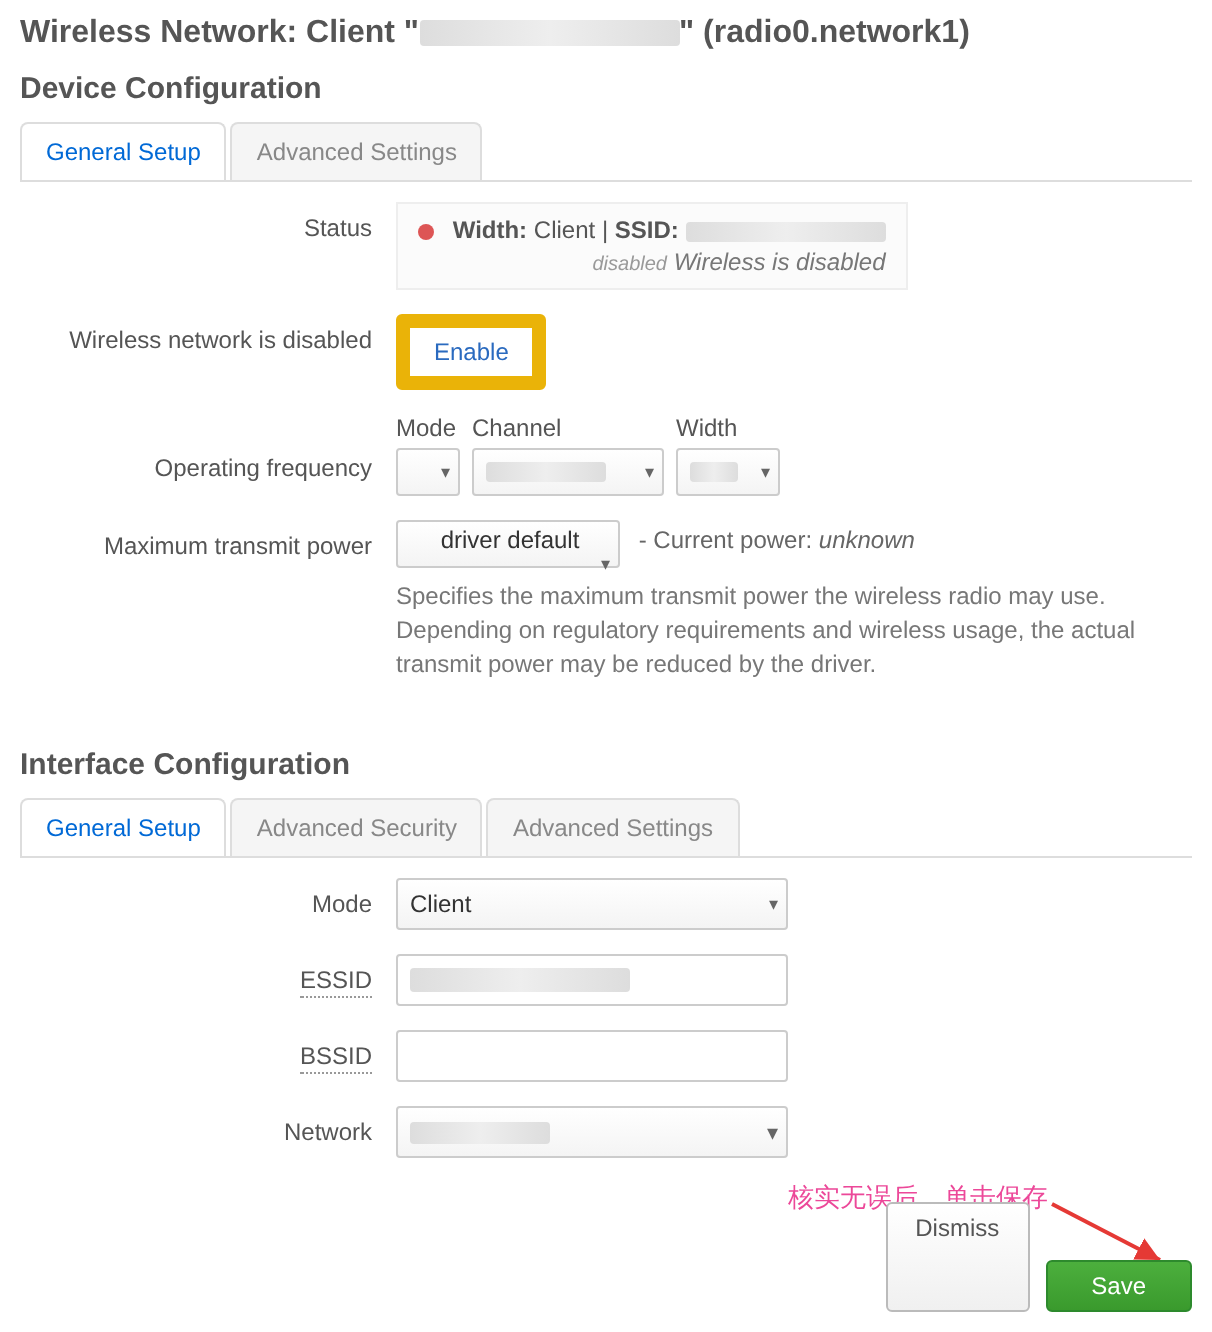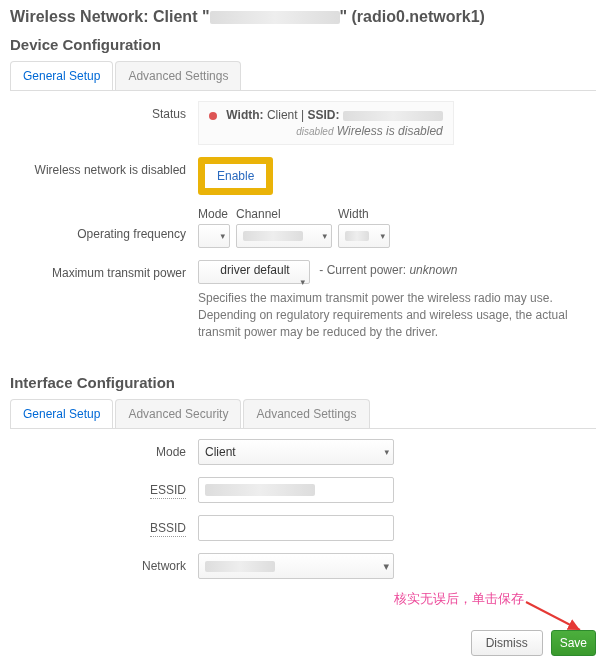--- a/index.html
+++ b/index.html
@@ -17,21 +17,21 @@
   .row .label .dotted{border-bottom:1px dotted #999;padding-bottom:1px;}
   .row .field{flex:1;}
   .status-box{border:1px solid #eee;background:#fbfbfb;padding:6px 10px;display:inline-block;min-width:230px;font-size:12px;color:#555;}
   .status-box .line1 .mode-lbl{font-weight:bold;}
   .status-box .line1 .ssid-lbl{font-weight:bold;}
   .status-box .line2{font-style:italic;color:#777;margin-top:2px;text-align:right;}
   .status-box .dis {font-size:10px;color:#999;font-style:italic;}
   .status-icon{display:inline-block;width:8px;height:8px;border-radius:50%;background:#d55;vertical-align:middle;margin-right:6px;}
   .btn{display:inline-block;border:7px solid #eab308;color:#2a6abf;background:#fff;padding:5px 12px;font-size:12px;border-radius:3px;cursor:pointer;}
   .btn-gray{border:1px solid #bbb;color:#555;background:linear-gradient(#fff,#f0f0f0);padding:5px 14px;font-size:12px;border-radius:3px;cursor:pointer;}
-  .btn-green{border:1px solid #2d8a2d;color:#fff;background:linear-gradient(#4caf3d,#3a9a2d);padding:5px 8px;font-size:12px;border-radius:3px;cursor:pointer;}
+  .btn-green{border:1px solid #2d8a2d;color:#fff;background:linear-gradient(#4caf3d,#3a9a2d);padding:5px 22px;font-size:12px;border-radius:3px;cursor:pointer;margin-top:29px;}
   select,input[type=text]{border:1px solid #ccc;background:linear-gradient(#fff,#f4f4f4);font-size:12px;padding:4px 6px;border-radius:2px;color:#555;box-sizing:border-box;}
   .faux-select{display:inline-flex;align-items:center;border:1px solid #ccc;background:linear-gradient(#fff,#f4f4f4);border-radius:2px;padding:2px 4px 2px 6px;box-sizing:border-box;}
   .faux-select .chev{margin-left:auto;font-size:9px;color:#666;}
   .freq-group{display:flex;gap:6px;}
   .freq-col .lbl{font-size:12px;color:#555;margin-bottom:3px;}
   .help{color:#777;font-size:12px;line-height:1.4;margin-top:6px;max-width:390px;}
   .help em{font-style:italic;}
   .note{color:#ec4899;font-size:13px;position:absolute;}
   .arrow-svg{position:absolute;}
   .footer-btns{position:absolute;bottom:10px;right:10px;display:flex;gap:8px;}

